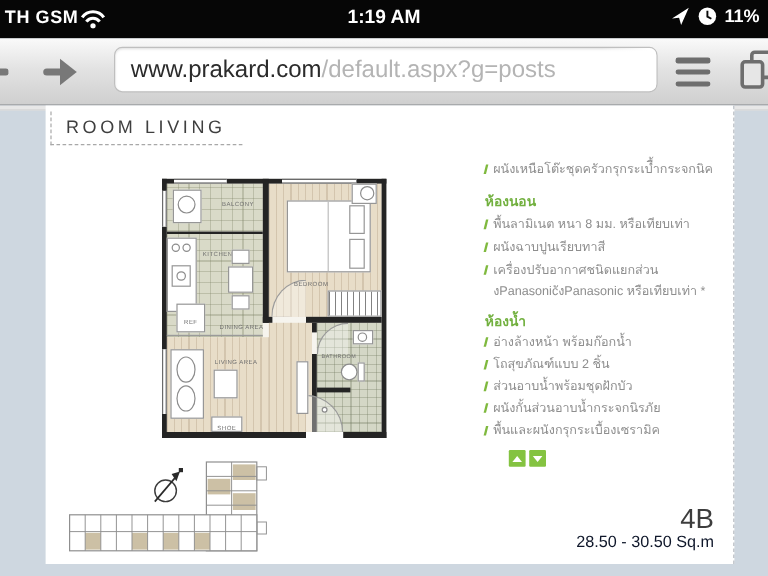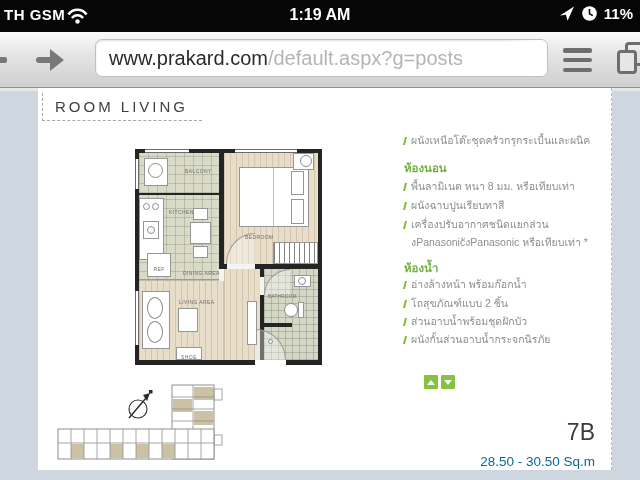--- a/index.html
+++ b/index.html
@@ -82,21 +82,21 @@
 
   
   #pager{position:absolute;left:386px;top:287px;display:flex;gap:3px;}
   .pbtn{width:14px;height:14px;background:#84c341;border-radius:1px;display:flex;align-items:center;justify-content:center;cursor:pointer;}
   .tri-up{width:0;height:0;border-left:4px solid transparent;border-right:4px solid transparent;border-bottom:5px solid #fff;}
   .tri-dn{width:0;height:0;border-left:4px solid transparent;border-right:4px solid transparent;border-top:5px solid #fff;}
 
   
   #unit{position:absolute;left:382px;top:332px;width:175px;text-align:right;color:#3d3d3d;}
   #unit .uname{font-size:23px;line-height:24px;}
-  #unit .uarea{font-size:13.5px;line-height:15px;color:#0369a1;margin-top:10px;}
+  #unit .uarea{font-size:13.5px;line-height:15px;color:#0f172a;}
 </style>
 </head>
 <body>
 
 <div id="screen">
 
   <div class="statusbar">
     <span class="sb-carrier">TH GSM</span>
     <svg class="sb-wifi" width="23" height="17" viewBox="0 0 23 17">
       <path d="M2.5 7.5 a11 11 0 0 1 18 0" fill="none" stroke="#fff" stroke-width="2.6"></path>
@@ -269,42 +269,43 @@
           <line x1="81" y1="46" x2="81" y2="76"></line>
           <line x1="94" y1="46" x2="94" y2="76"></line>
           <line x1="107" y1="46" x2="107" y2="76"></line>
           <line x1="120" y1="46" x2="120" y2="76"></line>
           <line x1="133" y1="46" x2="133" y2="76"></line>
           <line x1="146" y1="46" x2="146" y2="76"></line>
         </g>
       </svg>
 
       <div id="specs">
-        <div class="row" style="top:6px;"><span class="tick"></span><span>ผนังเหนือโต๊ะชุดครัวกรุกระเบื้นและผนิค</span></div>
+        <div class="row" style="top:6px;"><span class="tick"></span><span>ผนังเหนือโต๊ะชุดครัวกรุกระเบื้ำกระจกนิค</span></div>
         <div class="row ghead" style="top:33px;">ห้องนอน</div>
         <div class="row" style="top:52px;"><span class="tick"></span><span>พื้นลามิเนต หนา 8 มม. หรือเทียบเท่า</span></div>
         <div class="row" style="top:90px;"><span class="tick"></span><span>เครื่องปรับอากาศชนิดแยกส่วน</span></div>
         <div class="row" style="top:71px;"><span class="tick"></span><span>ผนังฉาบปูนเรียบทาสี</span></div>
         <div class="row cont" style="top:108px;"><span>งPanasonicังPanasonic หรือเทียบเท่า *</span></div>
         <div class="row ghead" style="top:133px;">ห้องน้ำ</div>
         <div class="row" style="top:150px;"><span class="tick"></span><span>อ่างล้างหน้า พร้อมก๊อกน้ำ</span></div>
         <div class="row" style="top:169px;"><span class="tick"></span><span>โถสุขภัณฑ์แบบ 2 ชิ้น</span></div>
         <div class="row" style="top:187px;"><span class="tick"></span><span>ส่วนอาบน้ำพร้อมชุดฝักบัว</span></div>
         <div class="row" style="top:205px;"><span class="tick"></span><span>ผนังกั้นส่วนอาบน้ำกระจกนิรภัย</span></div>
+        <div class="row" style="top:224px;"><span class="tick"></span><span>พื้นและผนังกรุกระเบื้องเซรามิค</span></div>
       </div>
 
       <div id="pager">
         <div class="pbtn">
             <span class="tri-up"></span>
           </div>
         <div class="pbtn">
             <span class="tri-dn"></span>
           </div>
       </div>
 
       <div id="unit">
-        <div class="uname">7B</div>
+        <div class="uname">4B</div>
         <div class="uarea">28.50 - 30.50 Sq.m</div>
       </div>
 
     </div>
   </div>
 </div>
 
 </body></html>

